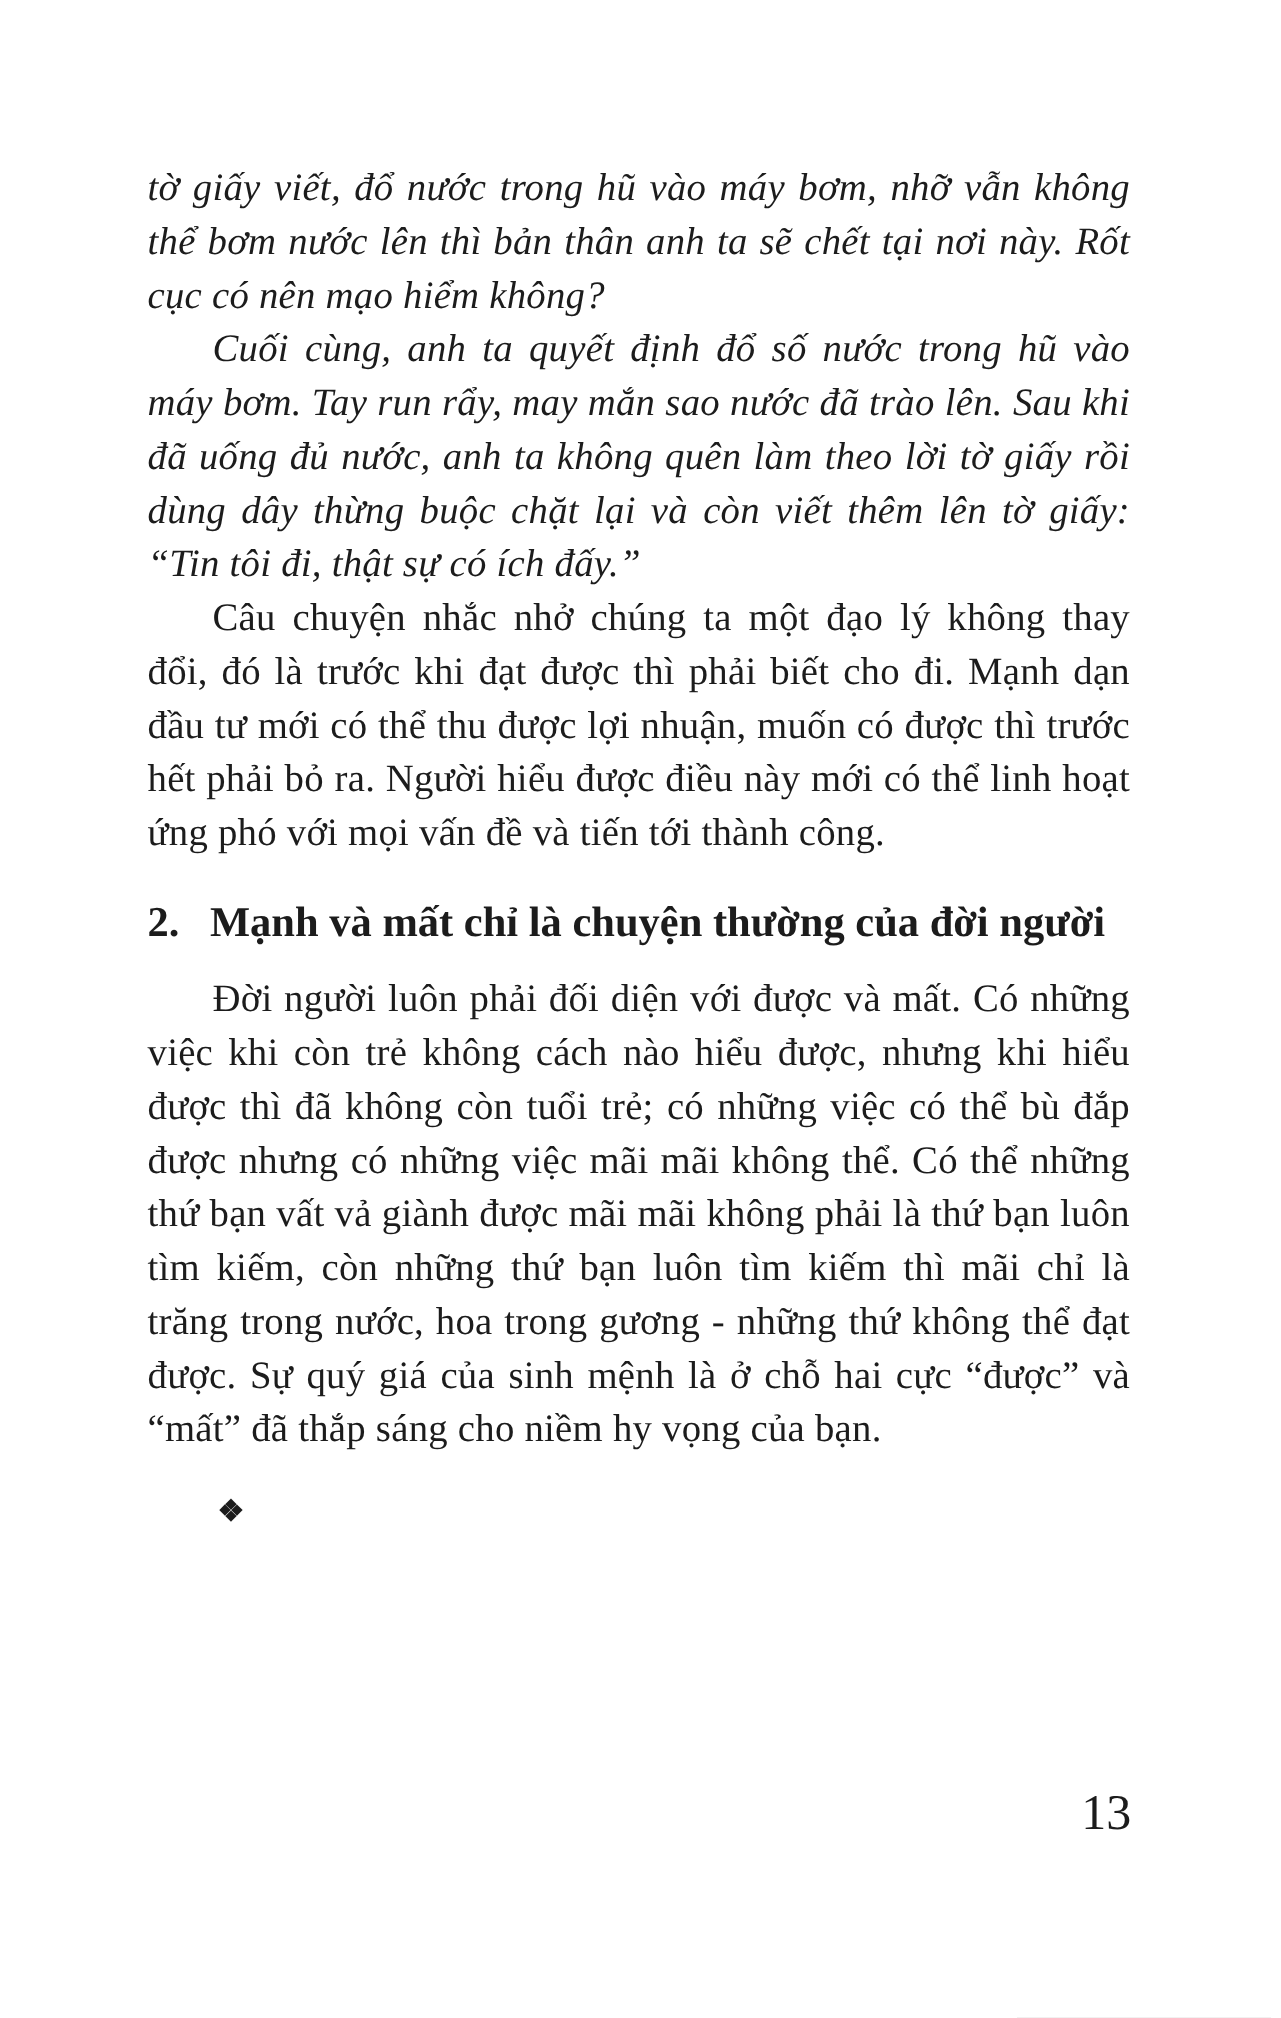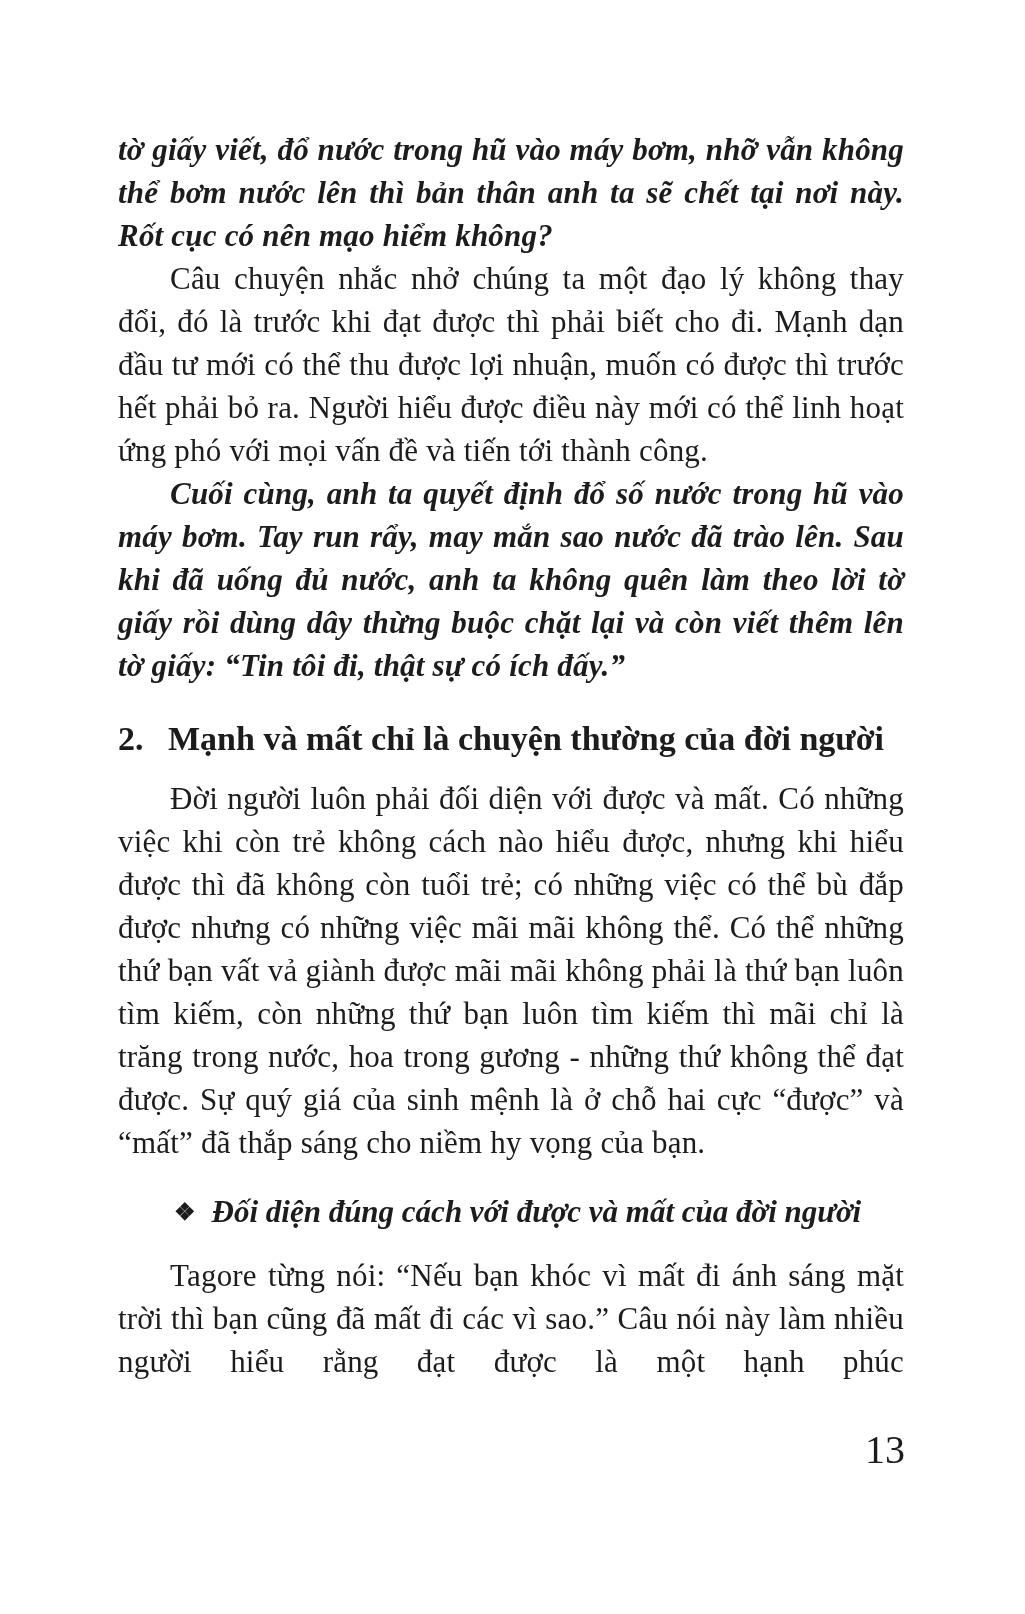--- a/index.html
+++ b/index.html
@@ -26,21 +26,20 @@
   .para {
     margin: 0;
     font-size: 31px;
     line-height: 43px;
     text-align: justify;
     text-indent: 52px;
     letter-spacing: 0.2px;
   }
   .para.italic {
     font-style: italic;
-    font-weight: bold;
   }
   .para.no-indent {
     text-indent: 0;
   }
   .para.justify-last {
     text-align-last: justify;
   }
   .section-heading {
     display: flex;
     align-items: baseline;
@@ -78,34 +77,32 @@
   }
 </style>
 </head>
 <body>
 
 <div class="book-page">
   <div class="text-block">
 
     <p class="para italic no-indent">tờ giấy viết, đổ nước trong hũ vào máy bơm, nhỡ vẫn không thể bơm nước lên thì bản thân anh ta sẽ chết tại nơi này. Rốt cục có nên mạo hiểm không?</p>
 
+    <p class="para italic">Cuối cùng, anh ta quyết định đổ số nước trong hũ vào máy bơm. Tay run rẩy, may mắn sao nước đã trào lên. Sau khi đã uống đủ nước, anh ta không quên làm theo lời tờ giấy rồi dùng dây thừng buộc chặt lại và còn viết thêm lên tờ giấy: “Tin tôi đi, thật sự có ích đấy.”</p>
+
     <p class="para">Câu chuyện nhắc nhở chúng ta một đạo lý không thay đổi, đó là trước khi đạt được thì phải biết cho đi. Mạnh dạn đầu tư mới có thể thu được lợi nhuận, muốn có được thì trước hết phải bỏ ra. Người hiểu được điều này mới có thể linh hoạt ứng phó với mọi vấn đề và tiến tới thành công.</p>
-
-    <p class="para italic">Cuối cùng, anh ta quyết định đổ số nước trong hũ vào máy bơm. Tay run rẩy, may mắn sao nước đã trào lên. Sau khi đã uống đủ nước, anh ta không quên làm theo lời tờ giấy rồi dùng dây thừng buộc chặt lại và còn viết thêm lên tờ giấy: “Tin tôi đi, thật sự có ích đấy.”</p>
 
     <h2 class="section-heading">
       <span class="num">2.</span>
       <span class="title">Mạnh và mất chỉ là chuyện thường của đời người</span>
     </h2>
 
     <p class="para">Đời người luôn phải đối diện với được và mất. Có những việc khi còn trẻ không cách nào hiểu được, nhưng khi hiểu được thì đã không còn tuổi trẻ; có những việc có thể bù đắp được nhưng có những việc mãi mãi không thể. Có thể những thứ bạn vất vả giành được mãi mãi không phải là thứ bạn luôn tìm kiếm, còn những thứ bạn luôn tìm kiếm thì mãi chỉ là trăng trong nước, hoa trong gương - những thứ không thể đạt được. Sự quý giá của sinh mệnh là ở chỗ hai cực “được” và “mất” đã thắp sáng cho niềm hy vọng của bạn.</p>
 
     <h3 class="subsection-heading">
       <span class="bullet">❖</span>
-      <span class="title">Đối diện đúng cách với được và mất của đời người</span>
     </h3>
 
-    <p class="para justify-last">Tagore từng nói: “Nếu bạn khóc vì mất đi ánh sáng mặt trời thì bạn cũng đã mất đi các vì sao.” Câu nói này làm nhiều người hiểu rằng đạt được là một hạnh phúc</p>
 
   </div>
 
   <div class="page-number">13</div>
 </div>
 
 </body></html>

